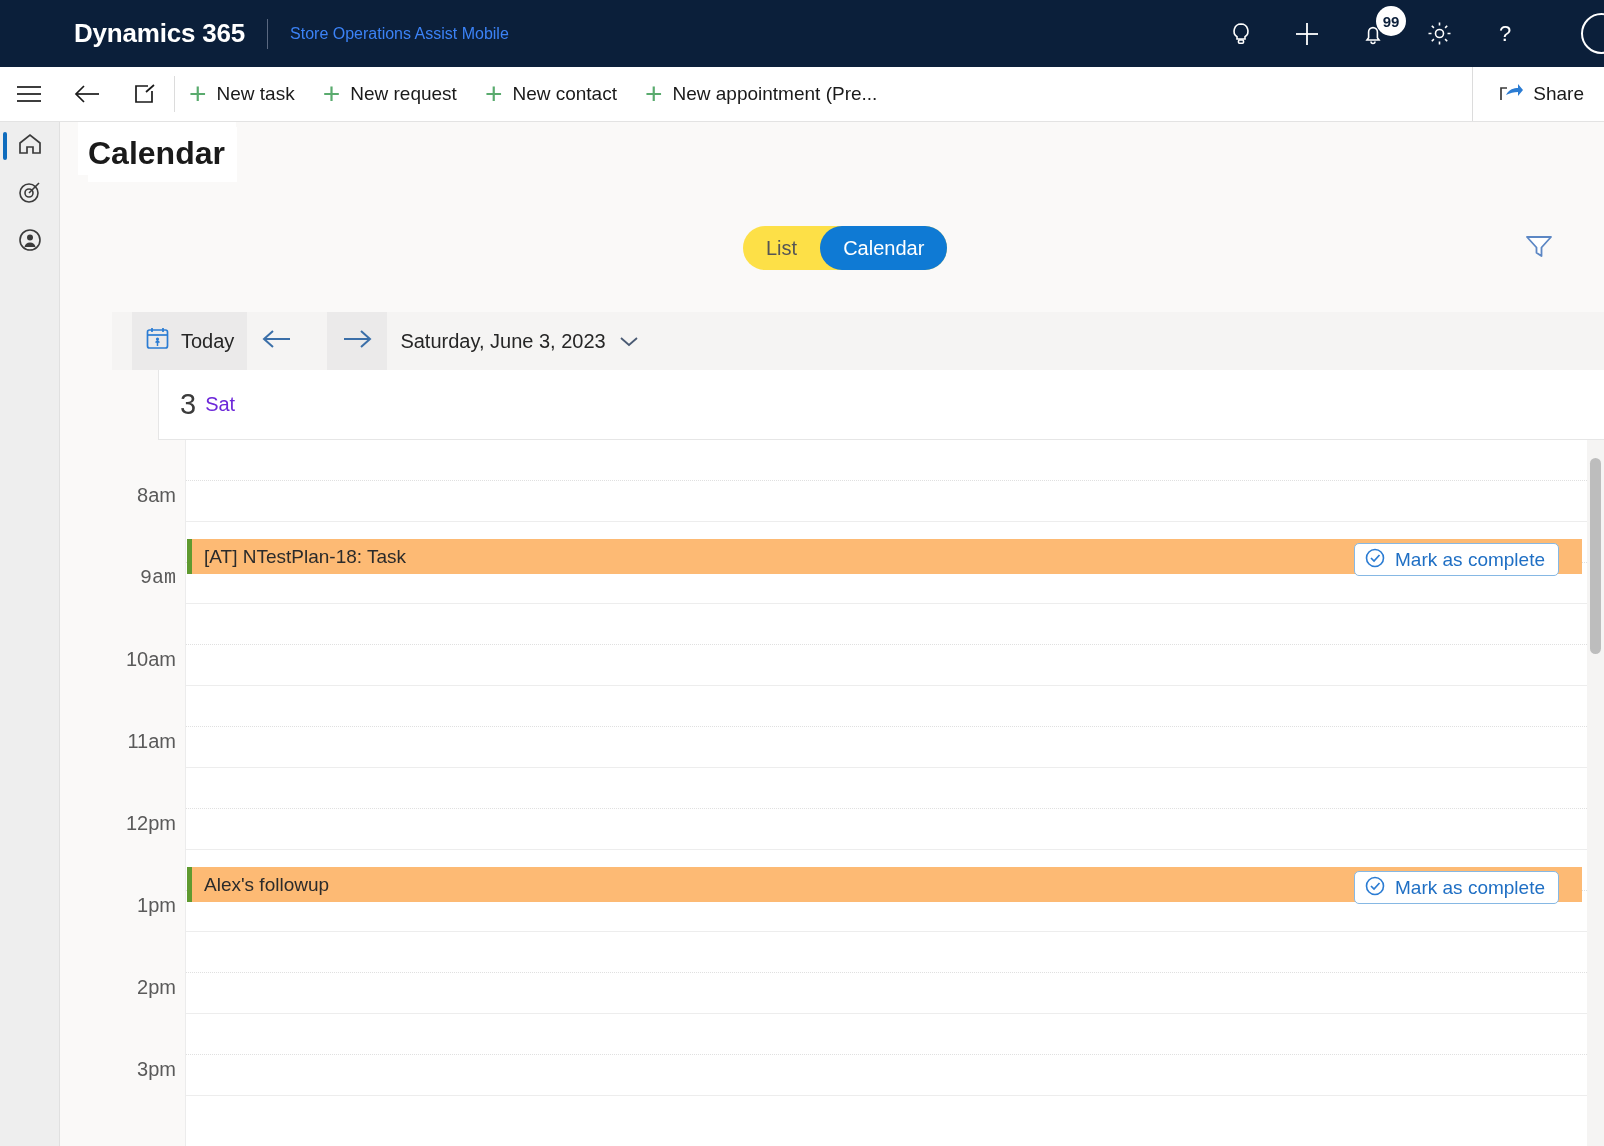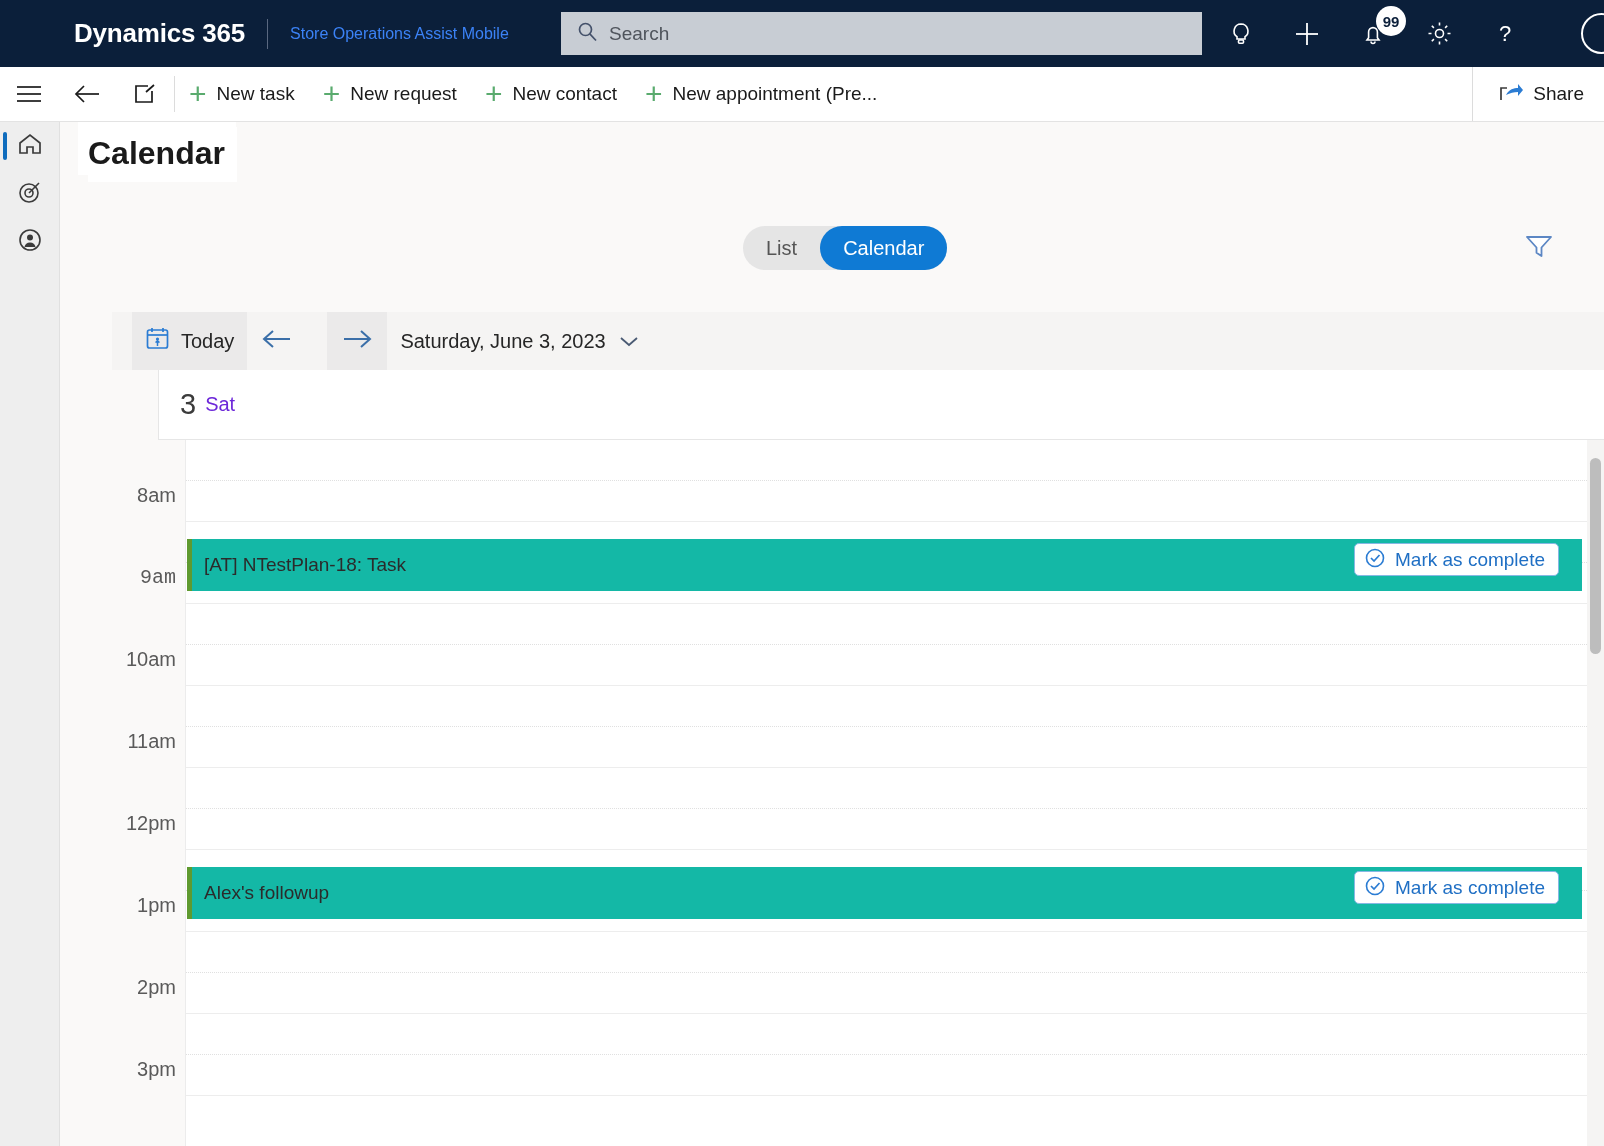--- a/index.html
+++ b/index.html
@@ -104,21 +104,21 @@
     background: #ffffff; padding: 8px 12px 10px 0;
   }
   .title-strip {
     position: absolute; left: 18px; top: 0px; width: 158px; height: 53px;
     background: #ffffff;
   }
 
   
   .toggle-wrap {
     position: absolute; left: 683px; top: 104px;
-    background: #e5e5e5; border-radius: 24px; padding: 0;
+    background: #fde047; border-radius: 24px; padding: 0;
     display: flex; align-items: center; height: 44px;
   }
   .tg {
     height: 44px; border-radius: 24px; display: flex; align-items: center;
     justify-content: center; padding: 0 23px; cursor: pointer;
     font-size: 20px; color: #555555;
   }
   .tg.sel { background: #0f7ad4; color: #ffffff; }
 
   .filter-btn {
@@ -167,22 +167,22 @@
     background: #ffffff; border-left: 1px solid #ececec;
   }
   .hr-line {
     position: absolute; left: 0; width: 1419px; height: 1px; background: #ededed;
   }
   .half-line {
     position: absolute; left: 0; width: 1419px; height: 0;
     border-top: 1px dotted #e0e0e0;
   }
   .event {
-    position: absolute; left: 1px; height: 52px;
-    background: #14b8a6; border-left: 5px solid #5f9a2f;
+    position: absolute; left: 1px; height: 35px;
+    background: #fdba74; border-left: 5px solid #5f9a2f;
     display: flex; align-items: center; cursor: pointer;
   }
   .ev-title {
     font-size: 19px; color: #2b2b2b; margin-left: 12px; white-space: nowrap;
   }
   .mark-btn {
     position: absolute; right: 23px; top: 4px; height: 33px;
     background: #ffffff; border: 1px solid #86b8e4; border-radius: 5px;
     display: flex; align-items: center; padding: 0 13px 0 9px; cursor: pointer;
   }
@@ -198,29 +198,20 @@
   }
 </style>
 </head>
 <body>
 
 <div class="topnav">
   <div class="brand">Dynamics 365</div>
   <div class="brand-sep"></div>
   <div class="app-name">Store Operations Assist Mobile</div>
 
-  <div class="searchbox">
-    <span>
-      <svg width="21" height="21" viewBox="0 0 21 21">
-          <circle cx="8.5" cy="8.5" r="6" fill="none" stroke="#44516a" stroke-width="1.7"></circle>
-          <line x1="12.8" y1="12.8" x2="19" y2="19.5" stroke="#44516a" stroke-width="1.7"></line>
-        </svg>
-    </span>
-    <span class="search-ph">Search</span>
-  </div>
 
   <div class="nav-icons">
     <div class="nav-ic">
       <svg width="26" height="26" viewBox="0 0 26 26">
           <path d="M13 3a7 7 0 0 0-4 12.7V18h8v-2.3A7 7 0 0 0 13 3z" fill="none" stroke="#fff" stroke-width="1.6"></path>
           <rect x="10.5" y="19" width="5" height="3.2" rx="1" fill="none" stroke="#fff" stroke-width="1.6"></rect>
         </svg>
     </div>
     <div class="nav-ic">
       <svg width="30" height="30" viewBox="0 0 30 30">

